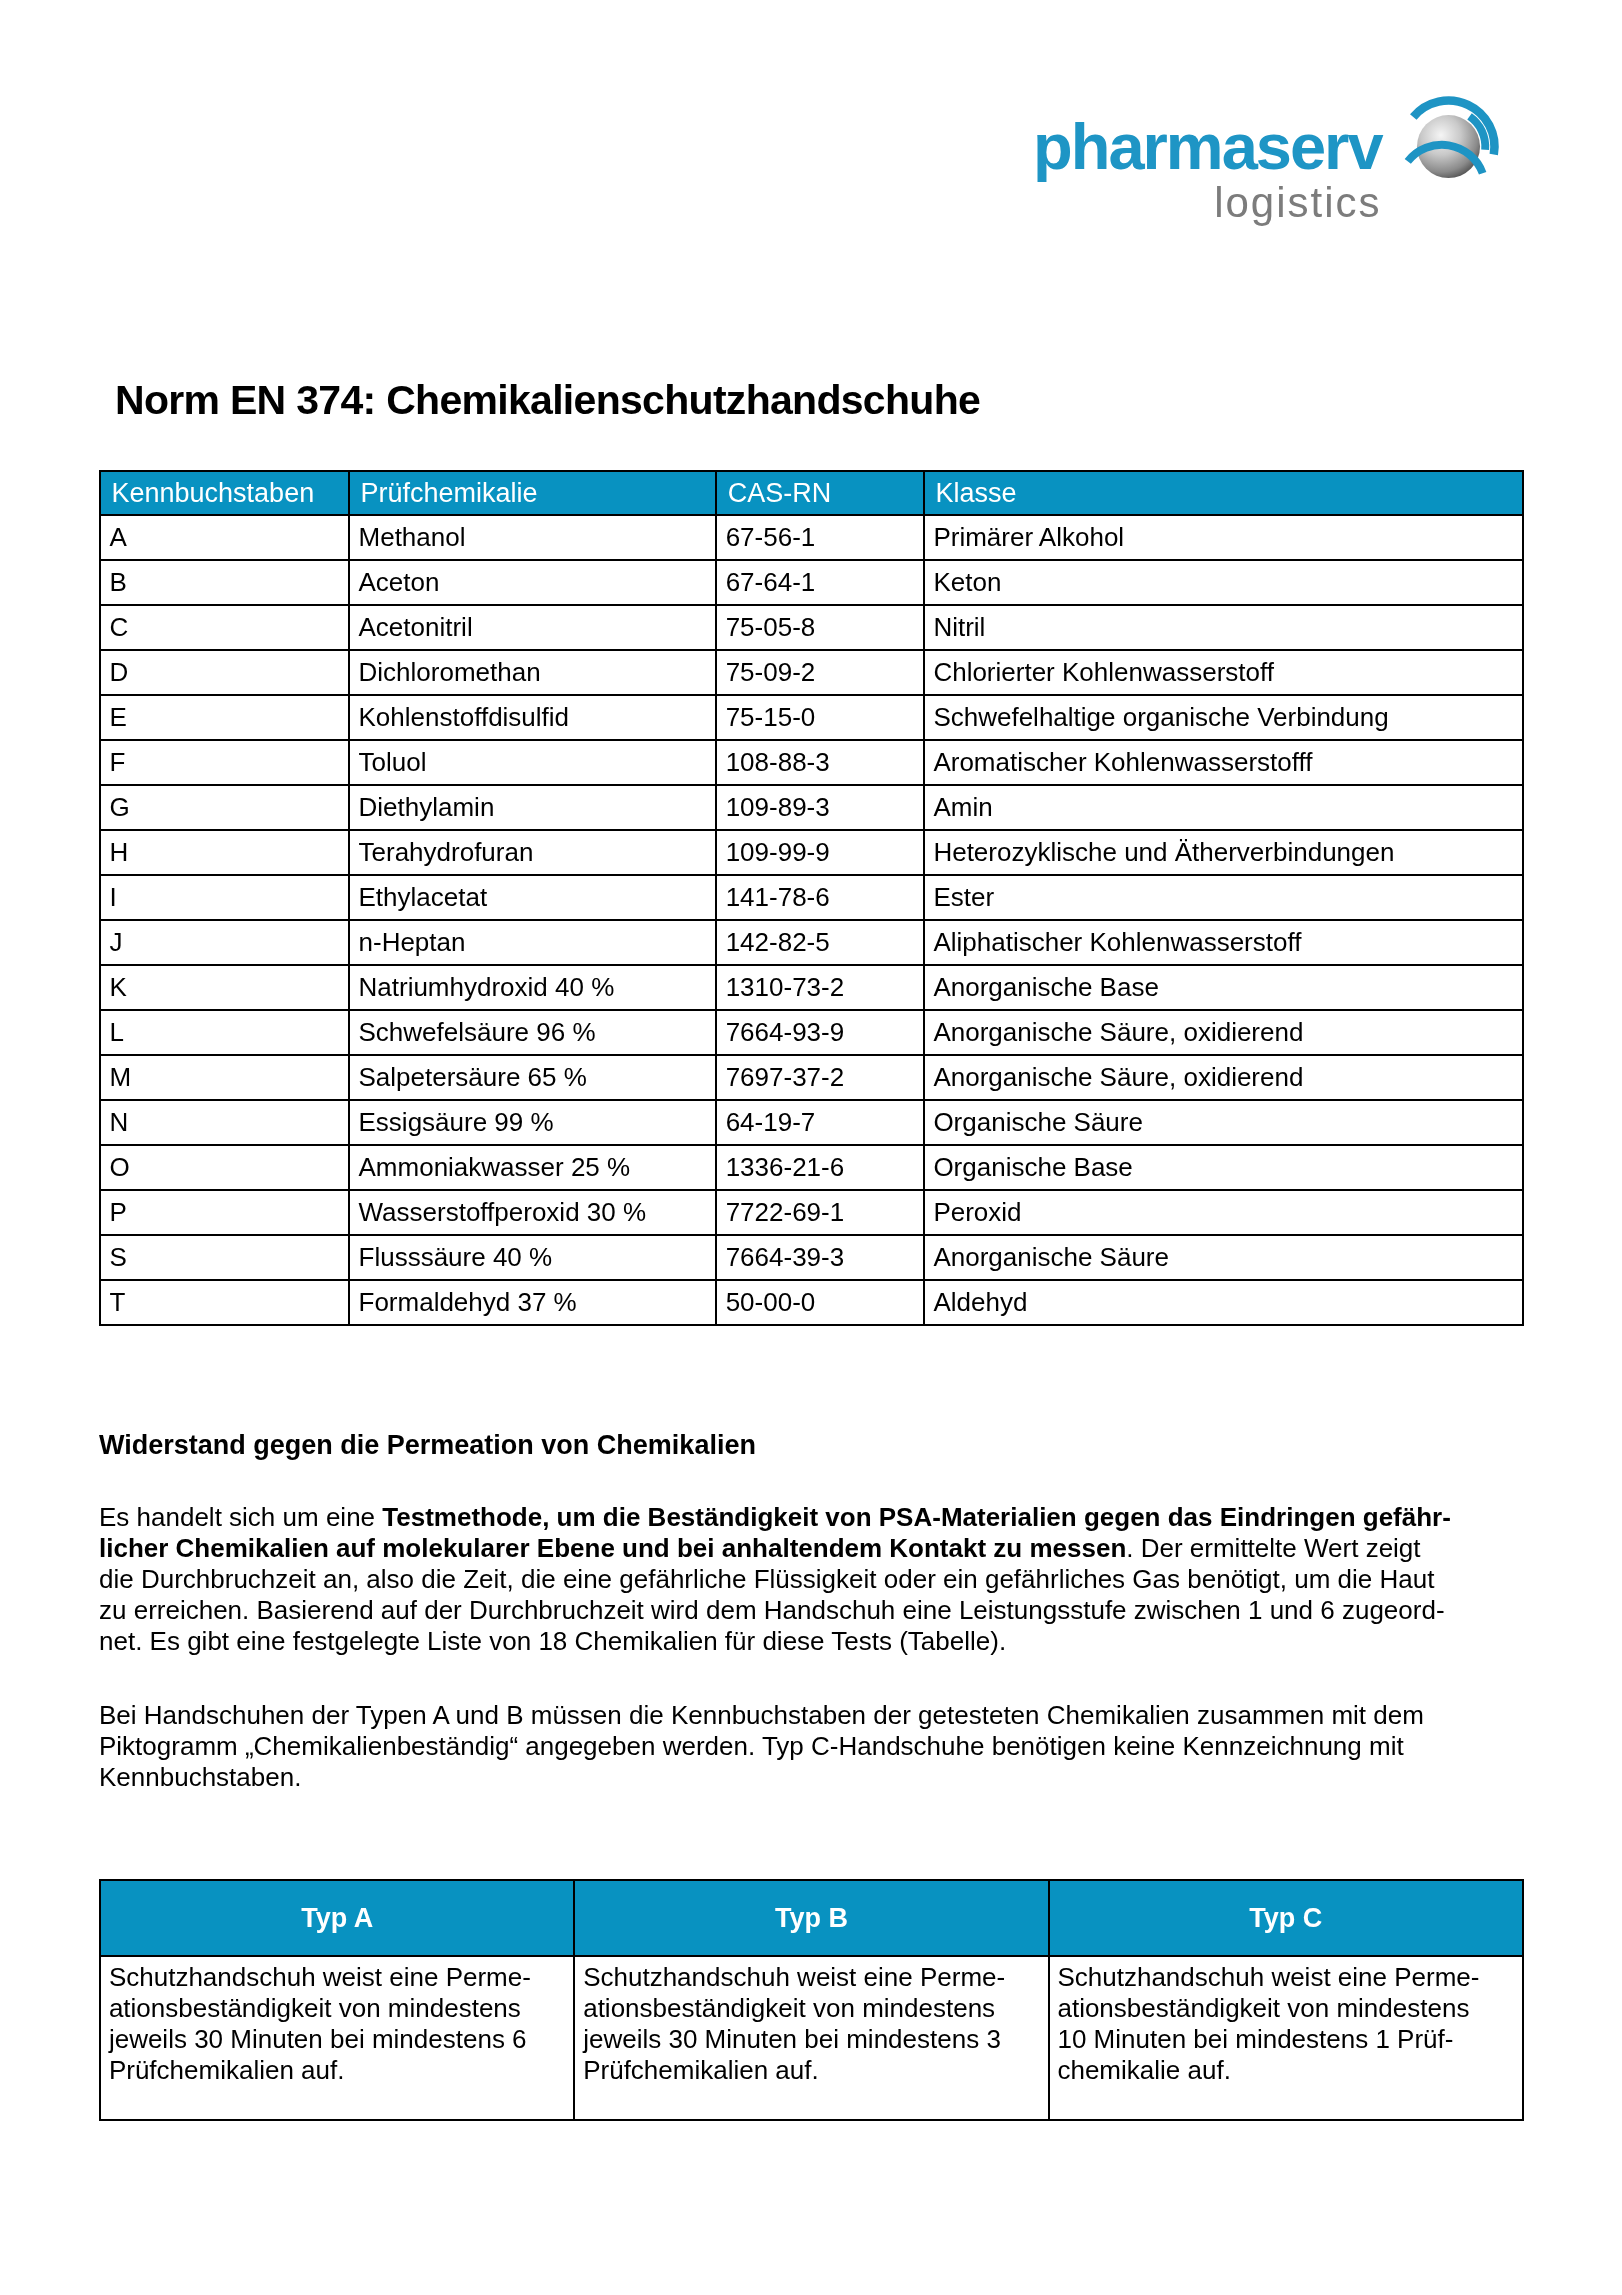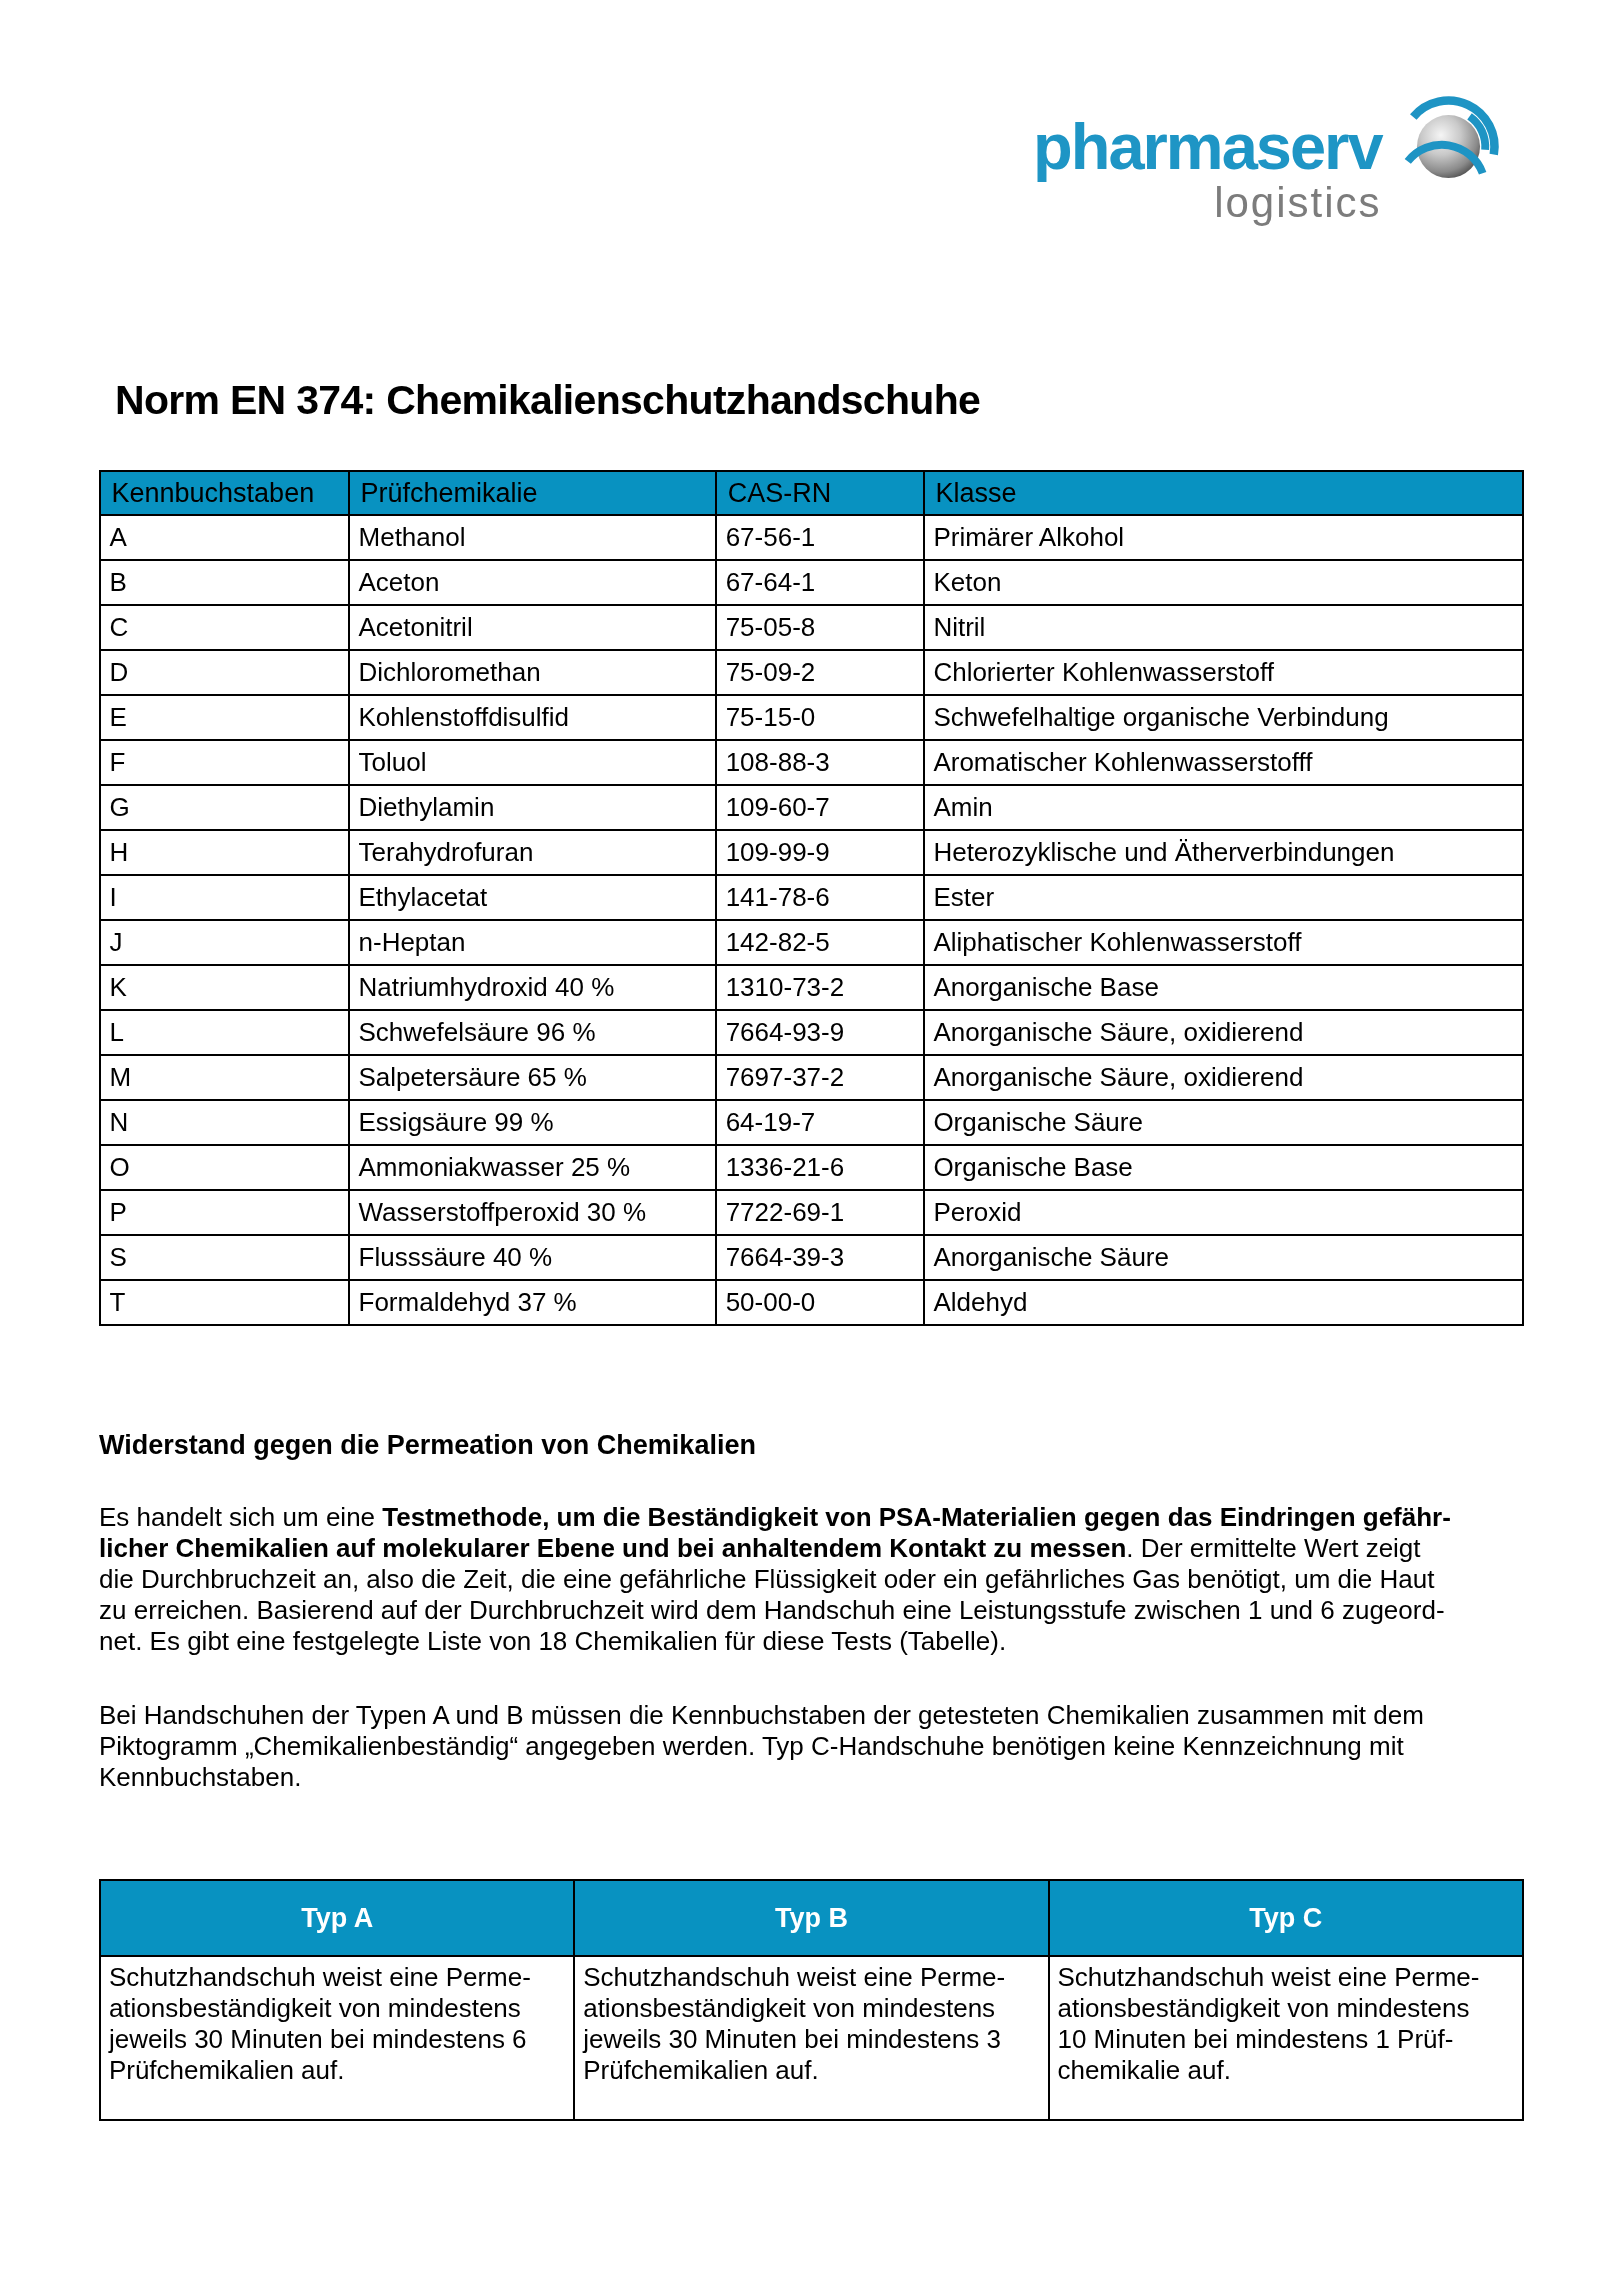--- a/index.html
+++ b/index.html
@@ -19,21 +19,21 @@
   
   .para{position:absolute;left:99px;font-size:26px;line-height:31px;}
   .para .line{white-space:nowrap;}
   .para .b{font-weight:bold;}
   #para1{top:1502px;}
   #para2{top:1700px;}
   
   table{border-collapse:collapse;table-layout:fixed;}
   .chem{position:absolute;top:470px;left:99px;width:1425px;}
   .chem th,.chem td{border:2.6px solid #000;text-align:left;vertical-align:middle;overflow:hidden;}
-  .chem th{background:#0892C1;color:#000000;font-weight:normal;font-size:27px;height:42px;padding:0 10.5px;}
+  .chem th{background:#0892C1;color:#ffffff;font-weight:normal;font-size:27px;height:42px;padding:0 10.5px;}
   .chem td{font-size:26px;height:43px;padding:0 8.5px;background:#fff;}
   .types{position:absolute;top:1879px;left:99px;width:1425px;}
   .types th,.types td{border:2.6px solid #000;overflow:hidden;}
   .types th{background:#0892C1;color:#fff;font-weight:bold;font-size:27px;height:72px;text-align:center;vertical-align:middle;}
   .types td{font-size:26px;line-height:31px;height:152px;padding:5.2px 7.9px;vertical-align:top;text-align:left;background:#fff;}
 </style>
 </head>
 <body>
 
 <div class="page">
@@ -109,21 +109,21 @@
         </tr>
         <tr>
           <td>F</td>
           <td>Toluol</td>
           <td>108-88-3</td>
           <td>Aromatischer Kohlenwasserstofff</td>
         </tr>
         <tr>
           <td>G</td>
           <td>Diethylamin</td>
-          <td>109-60-7</td>
+          <td>109-89-3</td>
           <td>Amin</td>
         </tr>
         <tr>
           <td>H</td>
           <td>Terahydrofuran</td>
           <td>109-99-9</td>
           <td>Heterozyklische und Ätherverbindungen</td>
         </tr>
         <tr>
           <td>I</td>

